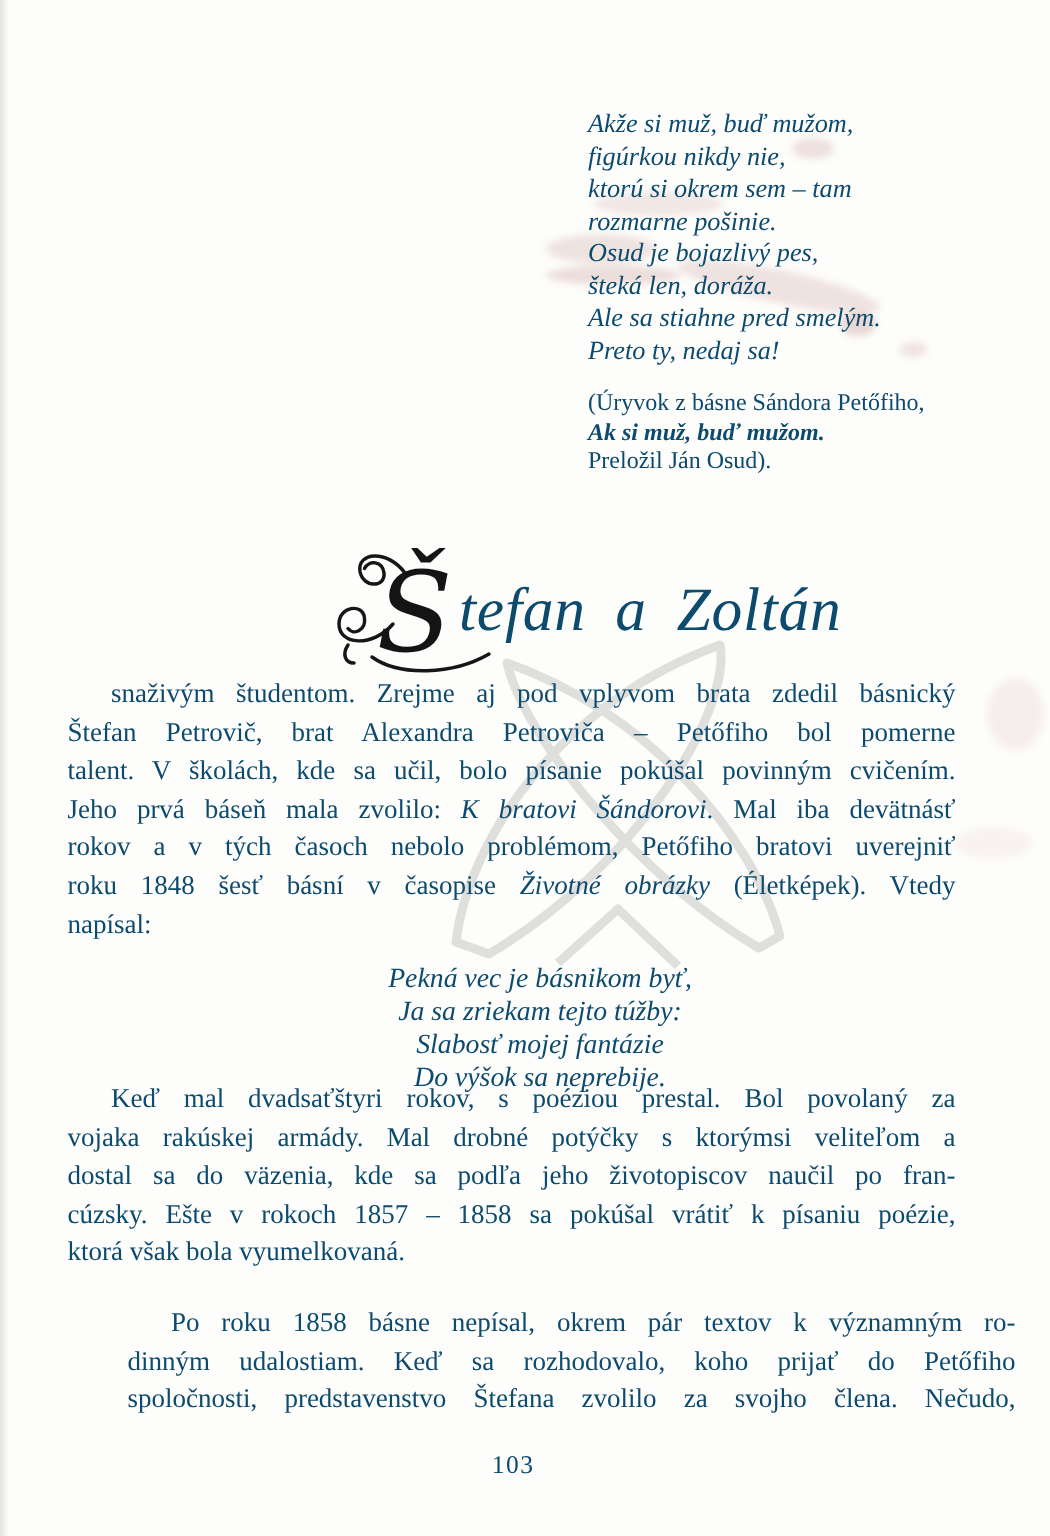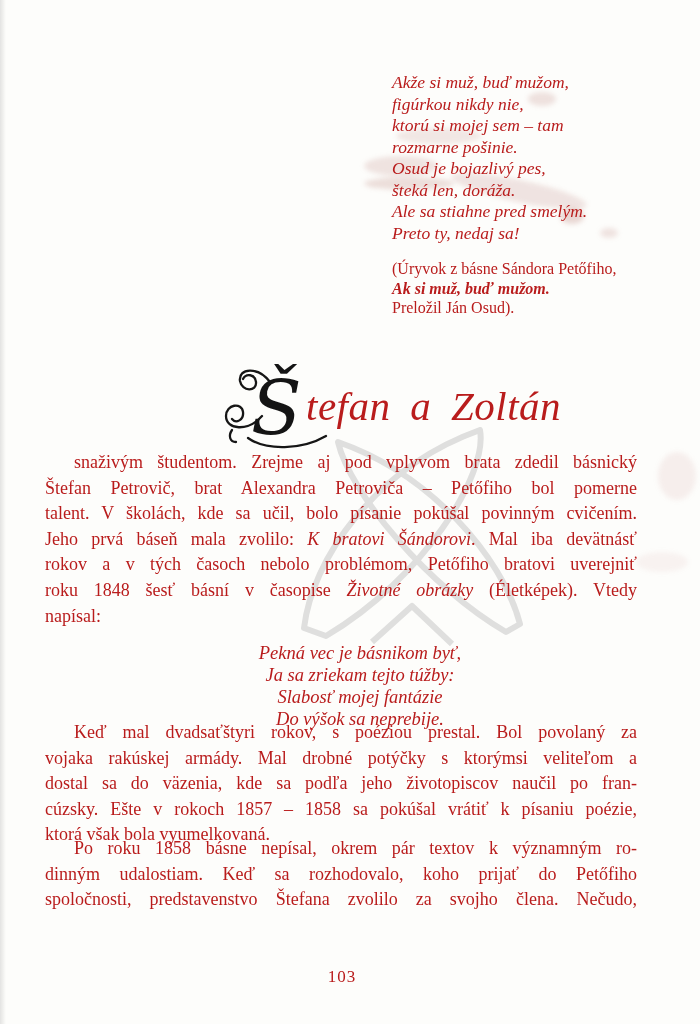--- a/index.html
+++ b/index.html
@@ -1,19 +1,19 @@
 <!DOCTYPE html>
 <html><head>
 <meta charset="utf-8">
 <style>
   html,body{margin:0;padding:0;background:#e8e8e8;}
   .page{
     position:relative;width:700px;height:1024px;margin:0 auto;
     background:#fdfdfb;overflow:hidden;
-    font-family:"Liberation Serif",serif;color:#b91c1c;
+    font-family:"Liberation Serif",serif;color:#0c4a6e;
   }
   .scan-edge{position:absolute;left:0;top:0;width:6px;height:100%;
     background:linear-gradient(90deg,rgba(0,0,0,.10),rgba(0,0,0,0));}
 
   
   .epigraph{position:absolute;left:392px;top:72px;
     font-style:italic;font-size:17.5px;line-height:21.5px;white-space:nowrap;}
   .attrib{position:absolute;left:392px;top:259px;
     font-size:16px;line-height:19.5px;white-space:nowrap;}
   .attrib .bold-it{font-weight:bold;font-style:italic;font-family:Liberation Serif, serif;}
@@ -63,21 +63,21 @@
   <div class="stain" style="left:364px;top:177px;width:90px;height:13px;background:rgba(163,83,74,.18);"></div>
   <div class="stain" style="left:450px;top:180px;width:138px;height:22px;background:rgba(163,83,74,.15);transform:rotate(12deg);"></div>
   <div class="stain" style="left:560px;top:208px;width:24px;height:16px;background:rgba(163,83,74,.22);"></div>
   <div class="stain" style="left:600px;top:228px;width:18px;height:10px;background:rgba(163,83,74,.15);"></div>
   <div class="stain" style="left:658px;top:452px;width:38px;height:48px;background:rgba(190,110,110,.10);"></div>
   <div class="stain" style="left:636px;top:552px;width:52px;height:20px;background:rgba(190,110,110,.08);"></div>
 
   <div class="epigraph">
     <div>Akže si muž, buď mužom,</div>
     <div>figúrkou nikdy nie,</div>
-    <div>ktorú si mojej sem – tam</div>
+    <div>ktorú si okrem sem – tam</div>
     <div>rozmarne pošinie.</div>
     <div>Osud je bojazlivý pes,</div>
     <div>šteká len, doráža.</div>
     <div>Ale sa stiahne pred smelým.</div>
     <div>Preto ty, nedaj sa!</div>
   </div>
 
   <div class="attrib">
     <div>(Úryvok z básne Sándora Petőfiho,</div>
     <div class="bold-it">Ak si muž, buď mužom.</div>
@@ -104,21 +104,21 @@
       <div class="bline"><span>roku 1848 šesť básní v časopise </span><span class="it">Životné obrázky</span><span> (Életképek). Vtedy</span></div>
       <div class="bline nojust"><span>napísal:</span></div>
     </div>
   <div class="para" style="top:720px;">
       <div class="bline"><span>Keď mal dvadsaťštyri rokov, s poéziou prestal. Bol povolaný za</span></div>
       <div class="bline"><span>vojaka rakúskej armády. Mal drobné potýčky s ktorýmsi veliteľom a</span></div>
       <div class="bline"><span>dostal sa do väzenia, kde sa podľa jeho životopiscov naučil po fran-</span></div>
       <div class="bline"><span>cúzsky. Ešte v rokoch 1857 – 1858 sa pokúšal vrátiť k písaniu poézie,</span></div>
       <div class="bline nojust"><span>ktorá však bola vyumelkovaná.</span></div>
     </div>
-  <div class="para" style="top:836px;">
+  <div class="para" style="top:869px;margin-left:40px;">
       <div class="bline"><span>Po roku 1858 básne nepísal, okrem pár textov k významným ro-</span></div>
       <div class="bline"><span>dinným udalostiam. Keď sa rozhodovalo, koho prijať do Petőfiho</span></div>
       <div class="bline"><span>spoločnosti, predstavenstvo Štefana zvolilo za svojho člena. Nečudo,</span></div>
     </div>
 
   <div class="midpoem">
     <div>Pekná vec je básnikom byť,</div>
     <div>Ja sa zriekam tejto túžby:</div>
     <div>Slabosť mojej fantázie</div>
     <div>Do výšok sa neprebije.</div>

